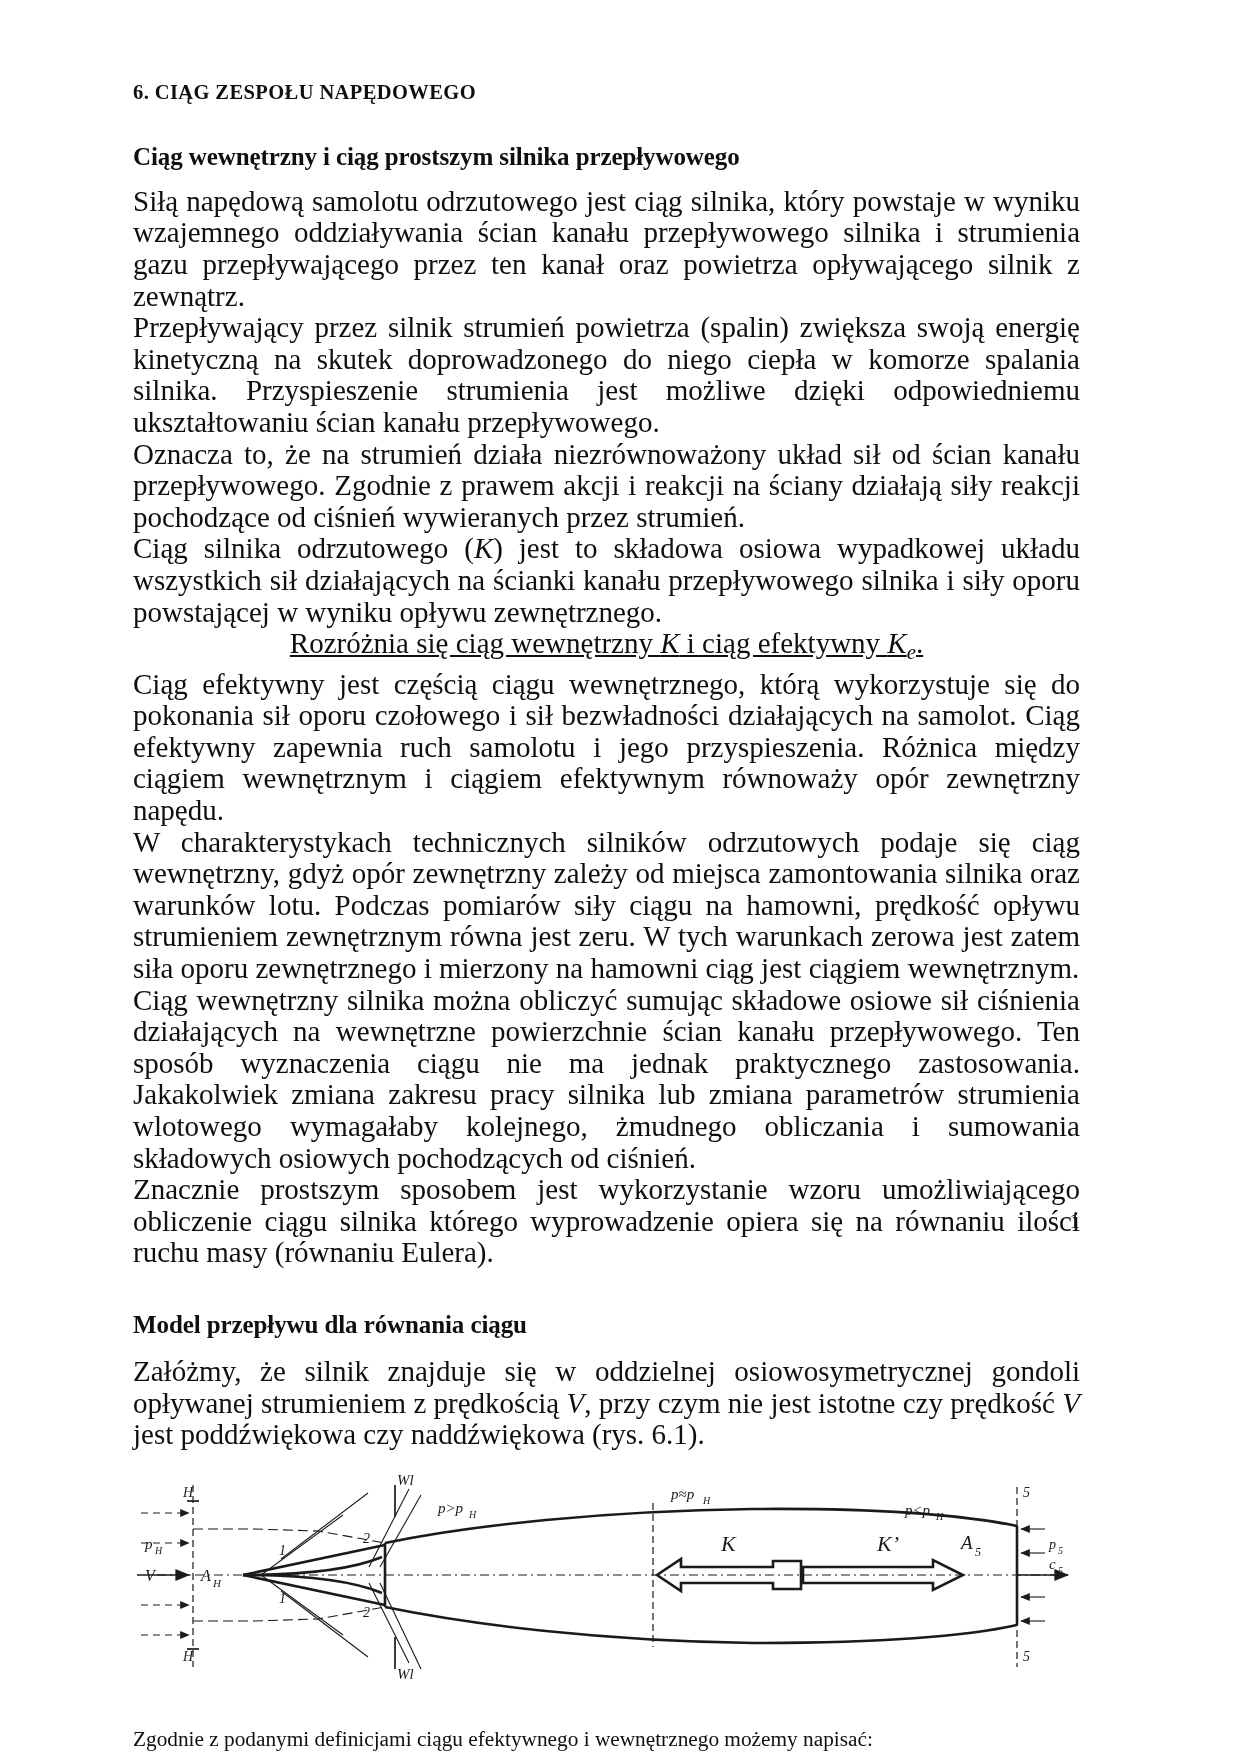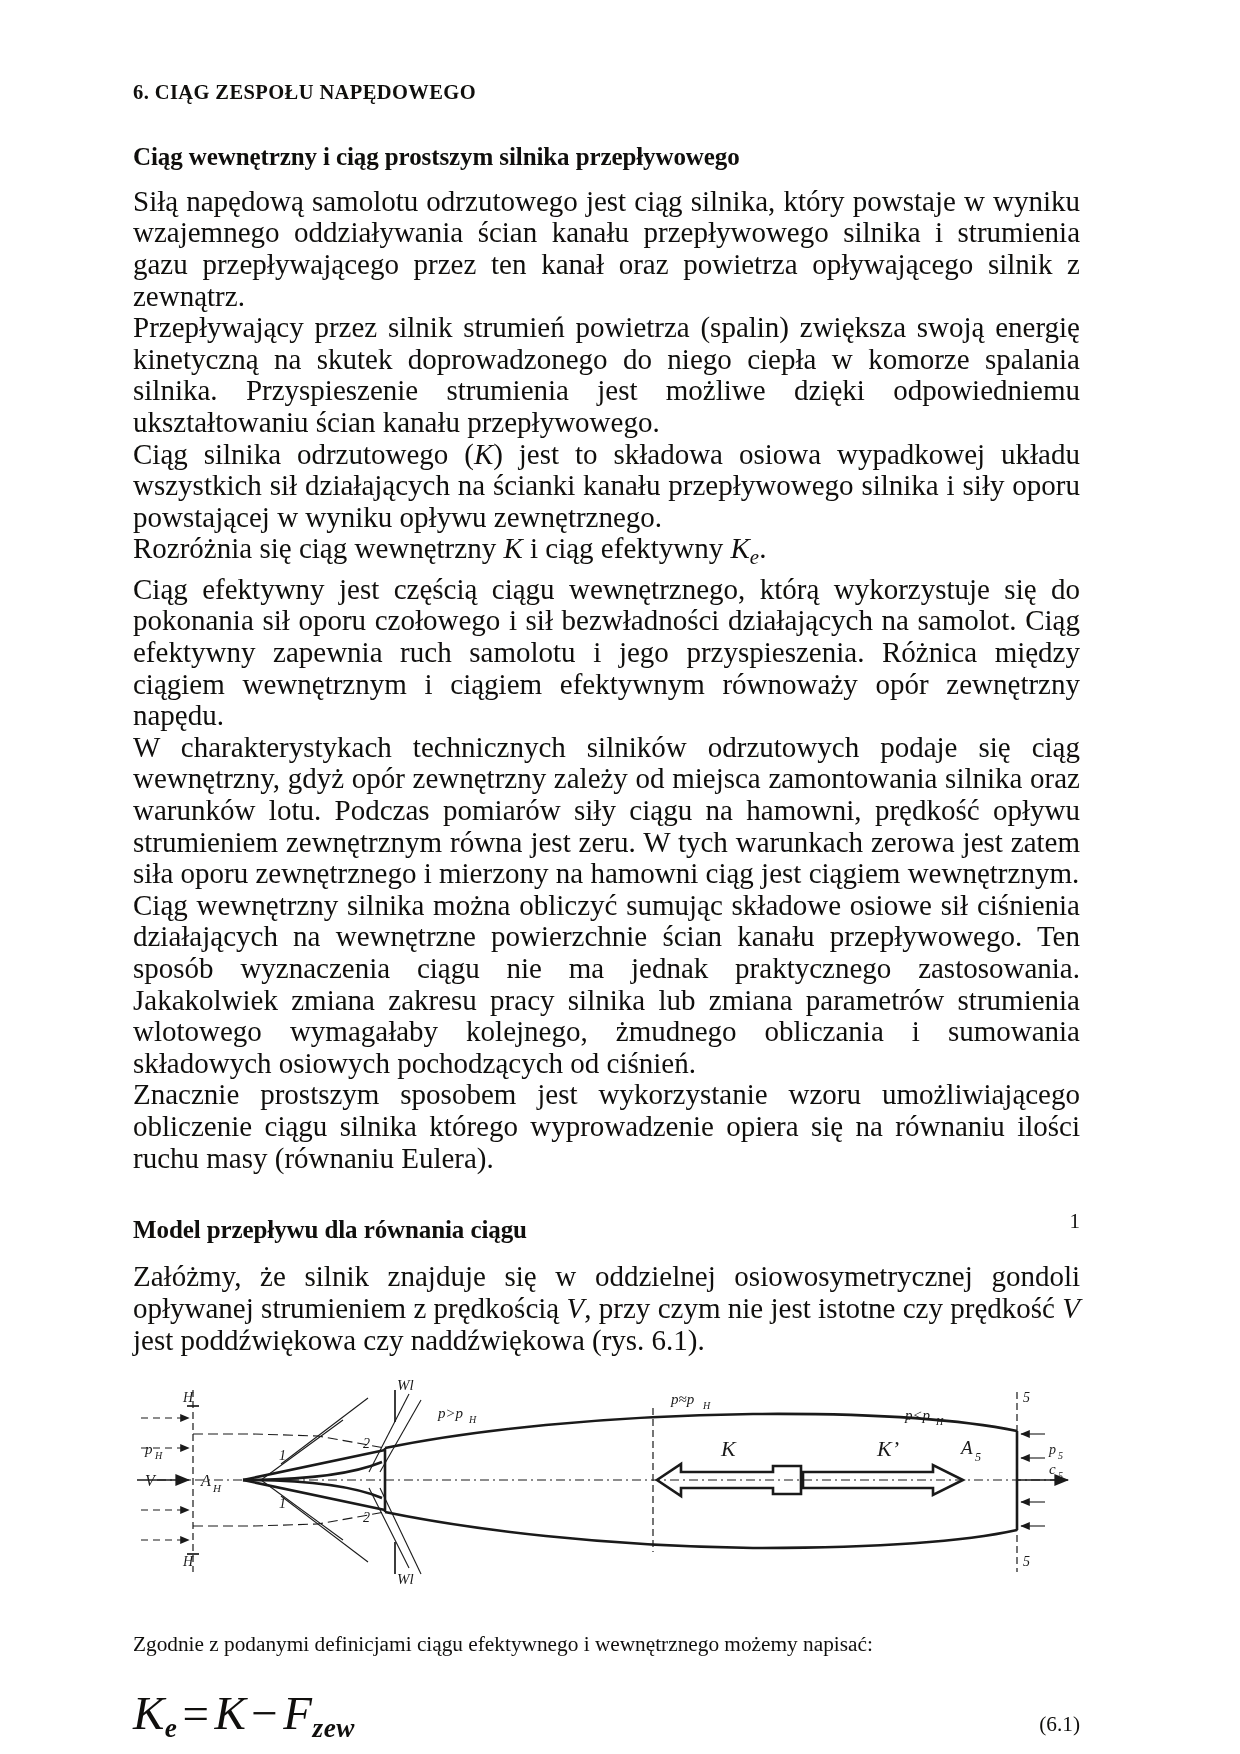--- a/index.html
+++ b/index.html
@@ -49,21 +49,22 @@
 
   p.body-par {
     font-size: 29px;
     line-height: 31.6px;
     margin: 0;
     text-align: justify;
     text-justify: inter-word;
     hyphens: none;
   }
   p.body-par.last-left {
-    text-align: left;
+    text-align: center;
+    text-decoration: underline;
   }
   p.body-par i, p.body-par em {
     font-style: italic;
   }
   .sub {
     font-size: 0.72em;
     vertical-align: -0.28em;
     font-style: italic;
   }
 
@@ -127,20 +128,21 @@
 
 <div class="page">
   <div class="content">
 
     <h1 class="chapter-title">6. CIĄG ZESPOŁU NAPĘDOWEGO</h1>
 
     <h2 class="section-heading">Ciąg wewnętrzny i ciąg prostszym silnika przepływowego</h2>
 
     <p class="body-par">Siłą napędową samolotu odrzutowego jest ciąg silnika, który powstaje w wyniku wzajemnego oddziaływania ścian kanału przepływowego silnika i strumienia gazu przepływającego przez ten kanał oraz powietrza opływającego silnik z zewnątrz.</p>
     <p class="body-par">Przepływający przez silnik strumień powietrza (spalin) zwiększa swoją energię kinetyczną na skutek doprowadzonego do niego ciepła w komorze spalania silnika. Przyspieszenie strumienia jest możliwe dzięki odpowiedniemu ukształtowaniu ścian kanału przepływowego.</p>
+    <p class="body-par">Oznacza to, że na strumień działa niezrównoważony układ sił od ścian kanału przepływowego. Zgodnie z prawem akcji i reakcji na ściany działają siły reakcji pochodzące od ciśnień wywieranych przez strumień.</p>
     <p class="body-par">Ciąg silnika odrzutowego (<i>K</i>) jest to składowa osiowa wypadkowej układu wszystkich sił działających na ścianki  kanału przepływowego silnika i siły oporu powstającej w wyniku opływu zewnętrznego.</p>
     <p class="body-par last-left">Rozróżnia się ciąg wewnętrzny <i>K</i> i ciąg efektywny <i>K</i><span class="sub">e</span>.</p>
     <p class="body-par">Ciąg efektywny jest częścią ciągu wewnętrznego, którą wykorzystuje się do pokonania sił oporu czołowego i sił bezwładności działających na samolot. Ciąg efektywny zapewnia ruch samolotu i jego przyspieszenia. Różnica między ciągiem wewnętrznym i ciągiem efektywnym równoważy opór zewnętrzny napędu.</p>
     <p class="body-par">W charakterystykach technicznych silników odrzutowych podaje się ciąg wewnętrzny, gdyż opór zewnętrzny zależy od miejsca zamontowania silnika oraz warunków lotu. Podczas pomiarów siły ciągu na hamowni, prędkość opływu strumieniem zewnętrznym równa jest zeru. W tych warunkach zerowa jest zatem siła oporu zewnętrznego i mierzony na hamowni ciąg jest ciągiem wewnętrznym.</p>
     <p class="body-par">Ciąg wewnętrzny silnika można obliczyć sumując składowe osiowe sił ciśnienia działających na wewnętrzne powierzchnie ścian kanału przepływowego. Ten sposób wyznaczenia ciągu nie ma jednak praktycznego zastosowania. Jakakolwiek zmiana zakresu pracy silnika lub zmiana parametrów strumienia wlotowego wymagałaby kolejnego, żmudnego obliczania i sumowania składowych osiowych pochodzących od ciśnień.</p>
     <p class="body-par">Znacznie prostszym sposobem jest wykorzystanie wzoru umożliwiającego obliczenie ciągu silnika którego wyprowadzenie opiera się na równaniu ilości ruchu masy (równaniu Eulera).</p>
 
     <h2 class="section-heading second">Model przepływu dla równania ciągu</h2>
 
     <p class="body-par">Załóżmy, że silnik znajduje się w oddzielnej osiowosymetrycznej gondoli opływanej strumieniem z prędkością <i>V</i>, przy czym nie jest istotne czy prędkość <i>V</i> jest poddźwiękowa czy naddźwiękowa (rys. 6.1).</p>

